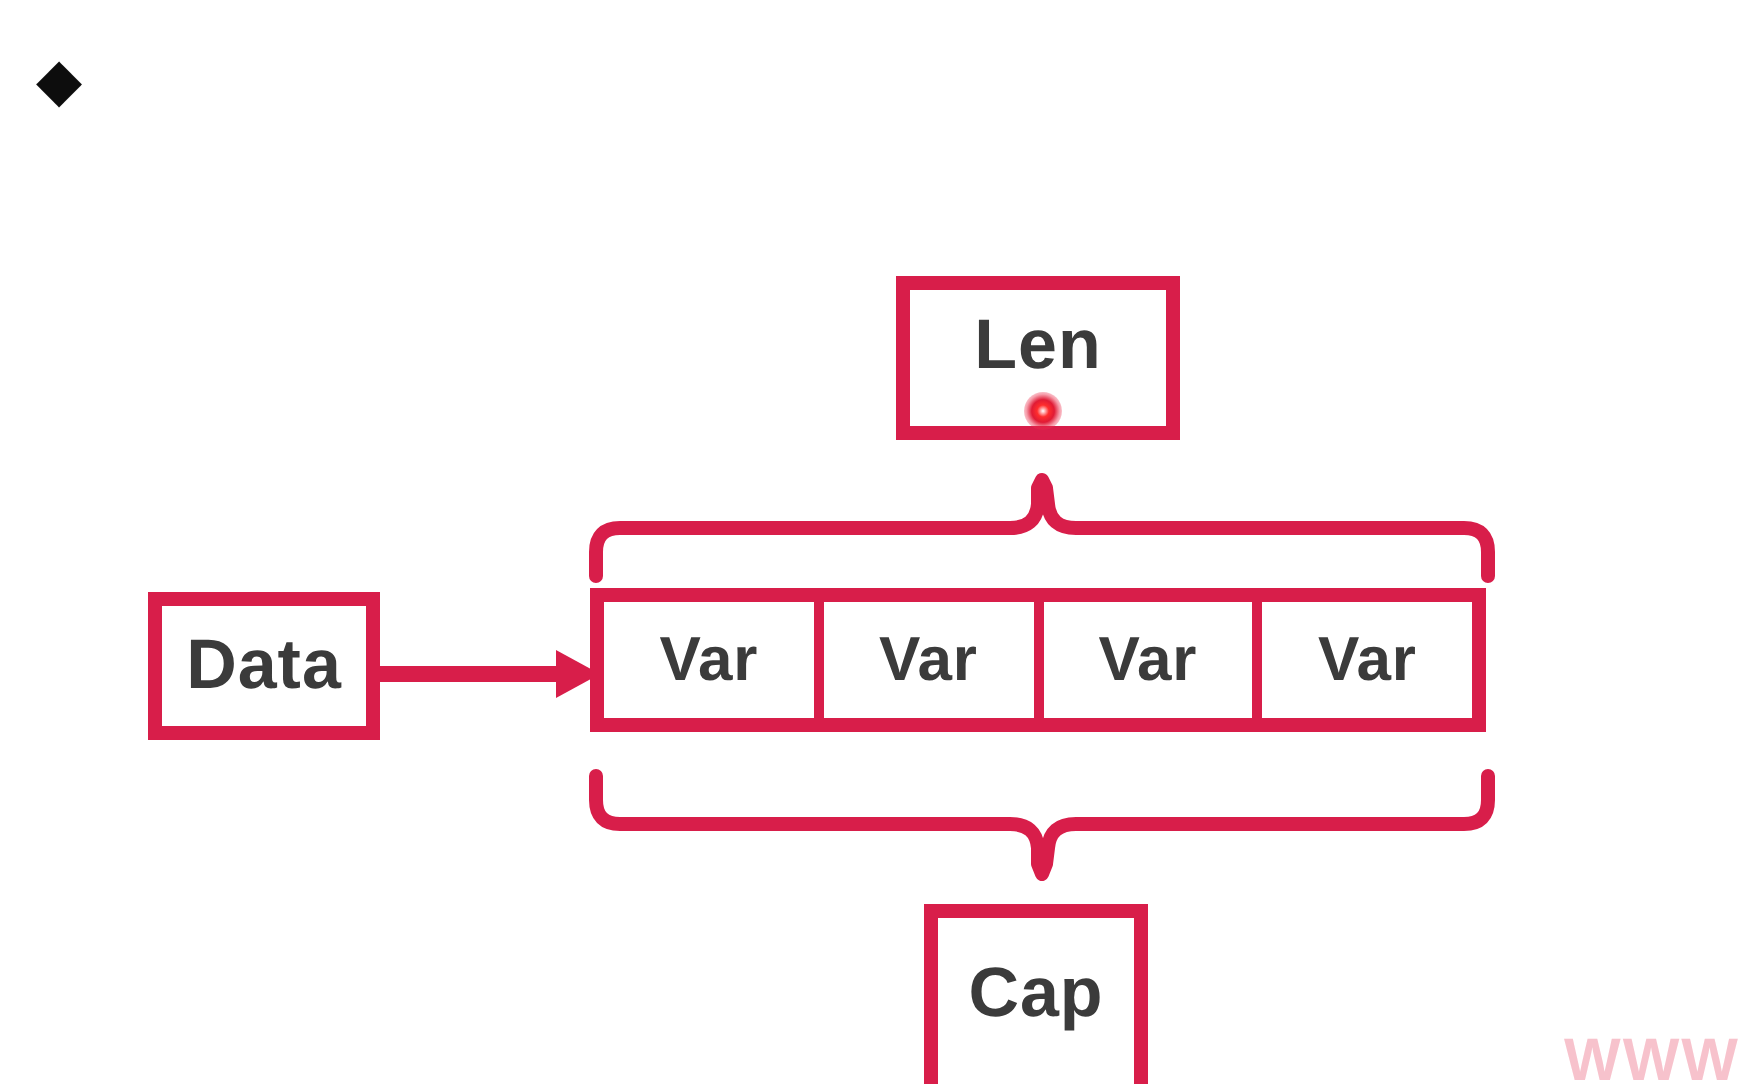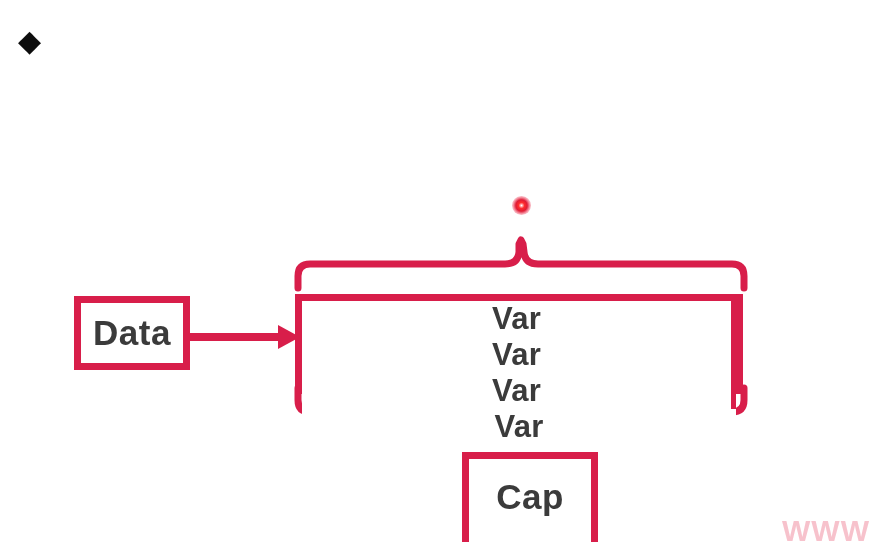--- a/index.html
+++ b/index.html
@@ -84,38 +84,37 @@
   #box-data {
     left: 74px;
     top: 296px;
     width: 116px;
     height: 74px;
   }
 
   #box-cap {
     left: 462px;
     top: 452px;
-    width: 136px;
+    width: 112px;
     height: 90px;
     border-bottom: none;
   }
   #box-cap .box-label { transform: translateY(-4px); }
 
   
   #var-row {
     position: absolute;
     left: 295px;
     top: 294px;
     width: 448px;
-    height: 100px;
+    height: 72px;
     box-sizing: border-box;
     border: 7px solid #d81e4a;
     background: #be185d;
     display: flex;
-    flex-direction: column;
   }
   .var-cell {
     flex: 1 1 0;
     box-sizing: border-box;
     display: flex;
     align-items: center;
     justify-content: center;
     border-right: 5px solid #d81e4a;
     background: #ffffff;
   }
@@ -204,20 +203,23 @@
                L 519,432
                L 521,437
                L 523,432
                L 524,424
                Q 525,412 538,412
                L 732,412
                Q 744,412 744,400
                L 744,388" fill="none" stroke="#d81e4a" stroke-width="7" stroke-linecap="round" stroke-linejoin="round"></path>
     </svg>
 
+    <div class="box" id="box-len">
+      <span class="box-label">Len</span>
+    </div>
 
     <div id="laser-dot"></div>
 
     <div class="box" id="box-data">
       <span class="box-label">Data</span>
     </div>
 
     <div id="var-row">
       <div class="var-cell">
         <span class="var-label">Var</span>

